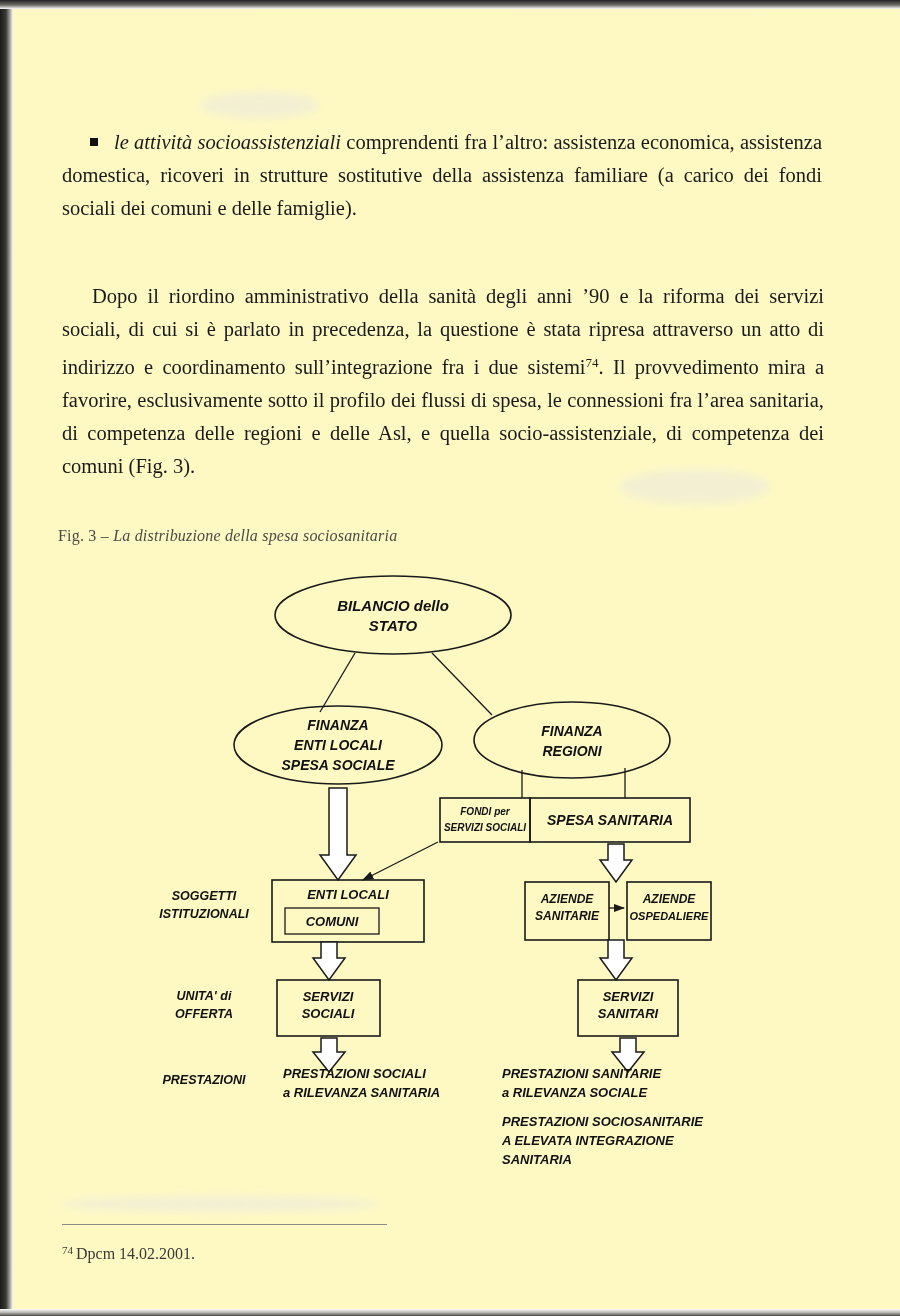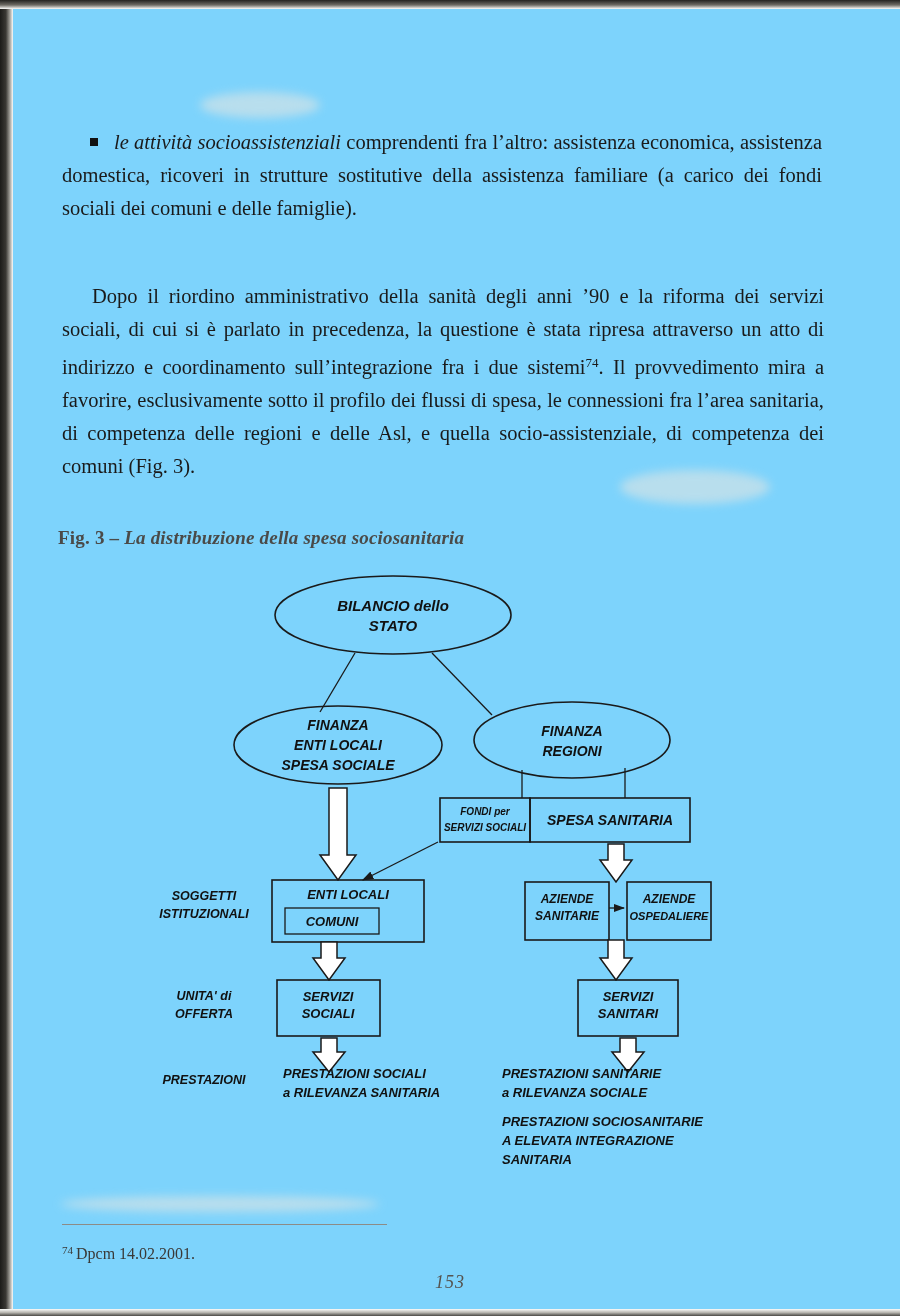--- a/index.html
+++ b/index.html
@@ -7,21 +7,21 @@
     padding: 0;
     background: #ffffff;
   }
   body {
     font-family: "Liberation Serif", serif;
   }
   .page {
     position: relative;
     width: 900px;
     height: 1316px;
-    background: #7dd3fc;
+    background: #fef9c3;
     overflow: hidden;
   }
   
   .scan-edge-left {
     position: absolute;
     left: 0; top: 0;
     width: 13px; height: 1316px;
     background: linear-gradient(to right, #1c1b19 0%, #3a3834 45%, #9e9c96 75%, #fdfdfb 100%);
   }
   .scan-edge-top {
@@ -75,25 +75,24 @@
   }
   sup.fn {
     font-size: 13px;
     vertical-align: 7px;
   }
 
   .fig-caption {
     position: absolute;
     left: 58px;
     top: 527px;
-    font-size: 19px;
+    font-size: 16px;
     font-style: italic;
     color: #4a4a48;
     letter-spacing: .2px;
-    font-weight: bold;
   }
   .fig-caption .lead { font-style: normal; }
 
   
   .figure {
     position: absolute;
     left: 0;
     top: 560px;
     width: 900px;
     height: 620px;
@@ -300,15 +299,14 @@
         <text class="outTxt" x="502" y="604">SANITARIA</text>
       </g>
     </svg>
   </div>
 
   <div class="footnote-rule"></div>
   <div class="footnote">
     <sup>74</sup><span>Dpcm 14.02.2001.</span>
   </div>
 
-  <div class="page-number">153</div>
 
 </div>
 
 </body></html>

